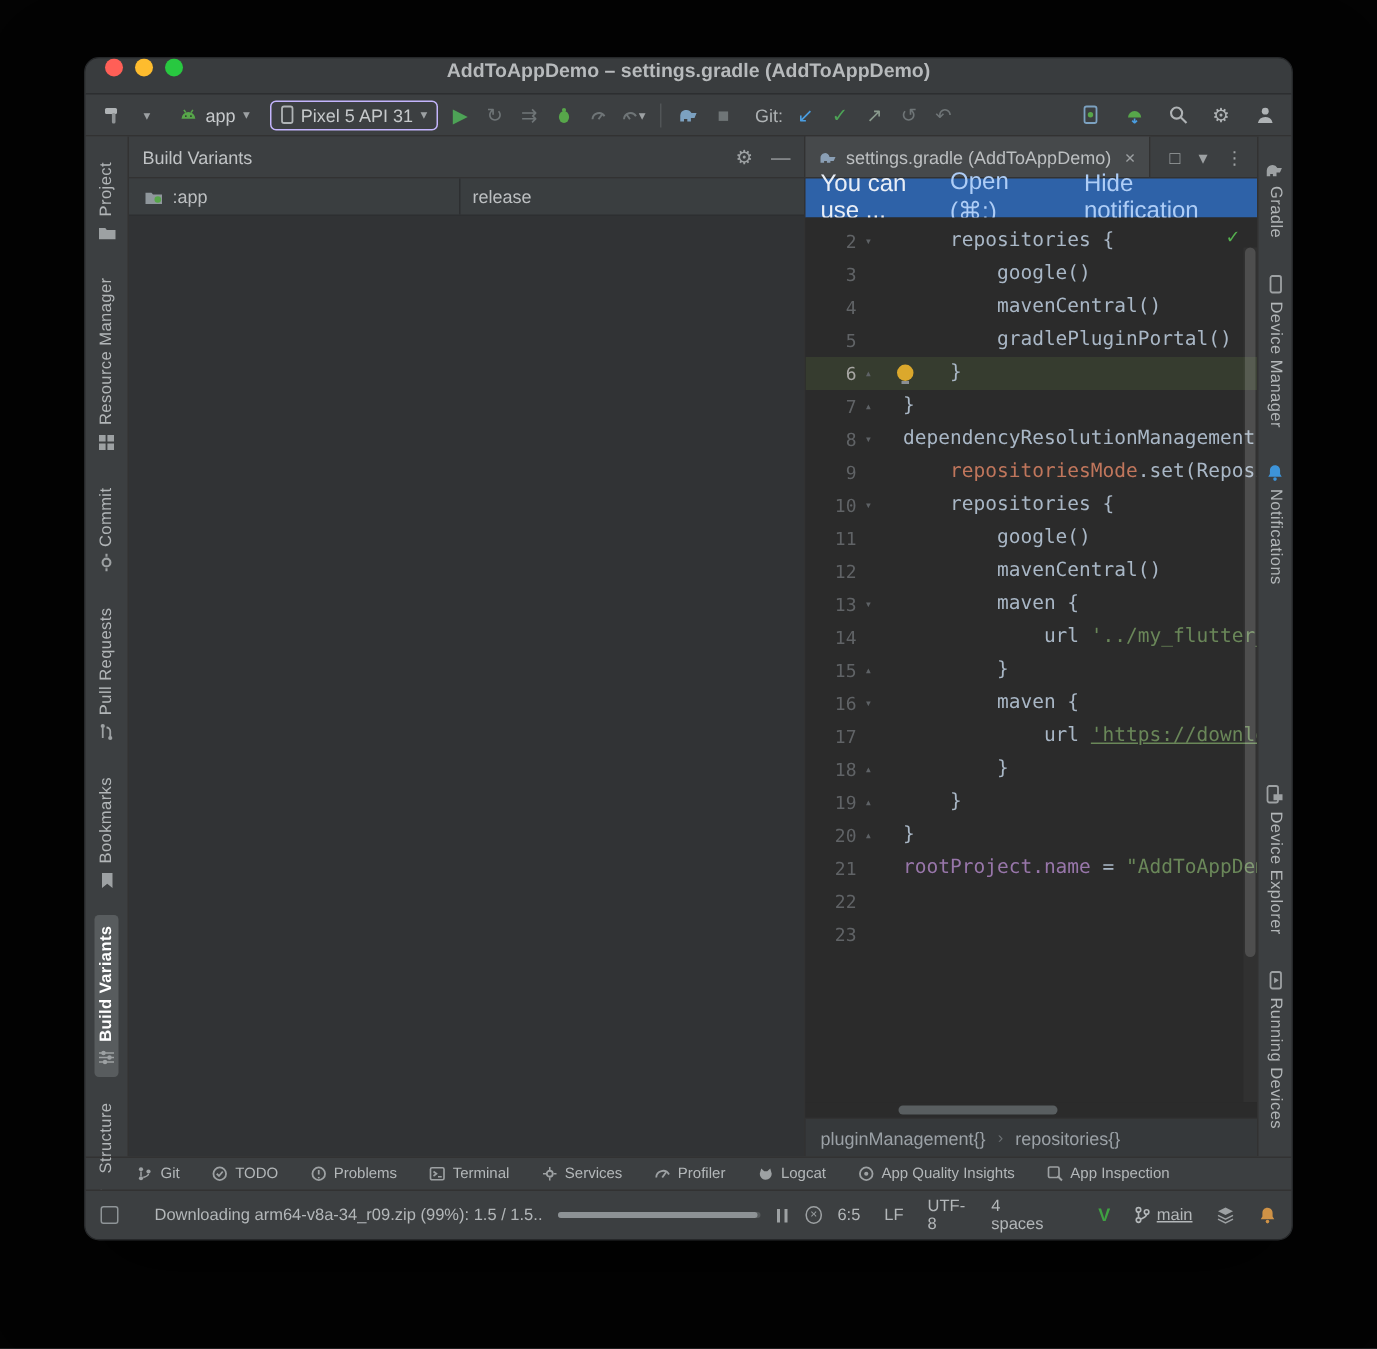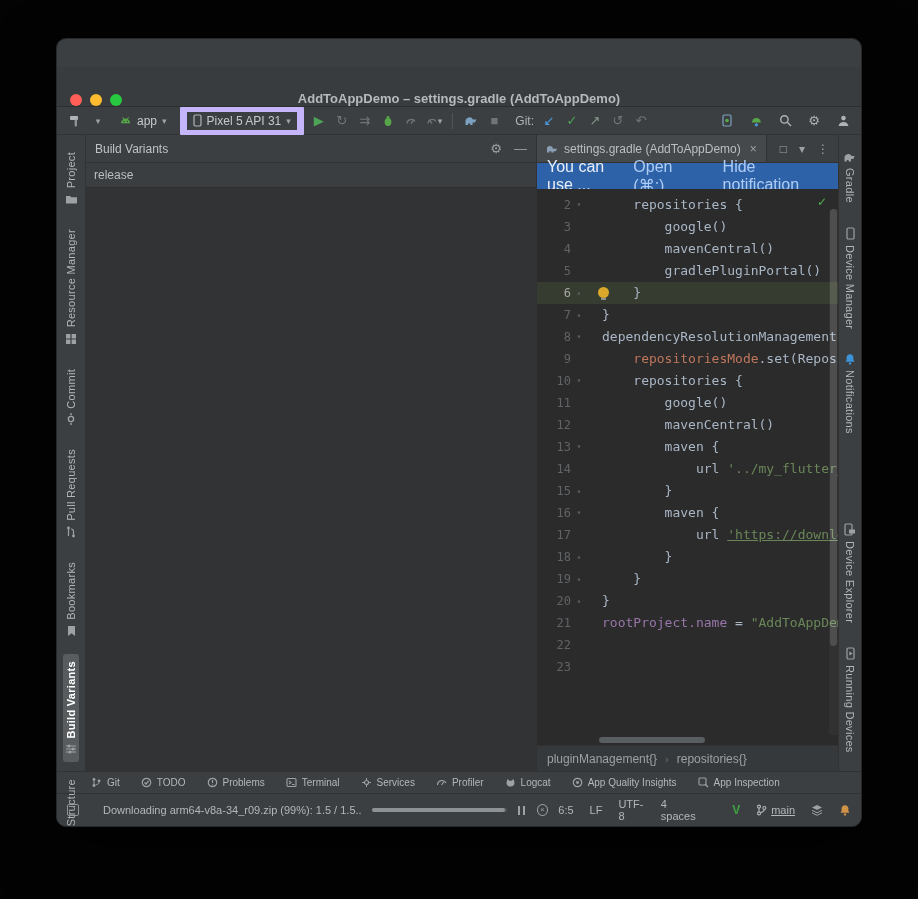--- a/index.html
+++ b/index.html
@@ -1,32 +1,32 @@
 <!DOCTYPE html>
 <html><head>
 <meta charset="utf-8">
 <style>
   *{margin:0;padding:0;box-sizing:border-box;}
   html,body{width:918px;height:899px;}
   body{background:#030303;font-family:"Liberation Sans","DejaVu Sans",sans-serif;position:relative;overflow:hidden;}
   .window{position:absolute;left:56px;top:38px;width:806px;height:789px;background:#3c3f41;border-radius:10px;
           overflow:hidden;box-shadow:0 22px 60px rgba(0,0,0,.65);border:1px solid #26282a;display:flex;flex-direction:column;}
   
-  .titlebar{height:40px;flex:none;background:#393c3e;border-bottom:1px solid #2c2e30;display:flex;align-items:flex-end;position:relative;margin-top:28px;}
+  .titlebar{height:24px;flex:none;background:#393c3e;border-bottom:1px solid #2c2e30;display:flex;align-items:flex-start;position:relative;}
   .lights{display:flex;gap:8px;margin-left:13px;z-index:2;}
   .light{width:12px;height:12px;border-radius:50%;}
   .light.red{background:#ff5f57;}.light.yellow{background:#febc2e;}.light.green{background:#28c840;}
   .win-title{position:absolute;left:0;right:0;text-align:center;font-size:13px;font-weight:600;color:#b7babc;}
   
   .toolbar{height:28px;flex:none;background:#3c3f41;border-bottom:1px solid #323232;display:flex;align-items:center;
            padding:0 10px;gap:7px;font-size:12px;color:#afb3b5;}
   .tbtn{display:inline-flex;align-items:center;justify-content:center;min-width:16px;height:20px;font-size:13px;line-height:20px;color:#afb3b5;}
   .tbtn.green{color:#4da356;}.tbtn.blue{color:#4a9de0;}.tbtn.dim{color:#6f7577;}.tbtn.dim2{color:#8a9a8d;}
   .combo{display:flex;align-items:center;gap:5px;padding:2px 6px;border-radius:4px;color:#c6c9cb;}
-  .combo.bordered{border:7px solid #c4b5fd;}
+  .combo.bordered{border:1px solid #c4b5fd;}
   .chev{font-size:9px;color:#9da1a3;}
   .sep{width:1px;height:16px;background:#515557;margin:0 3px;}
   .git-label{color:#afb3b5;margin-left:6px;}
   .tb-right{margin-left:auto;display:flex;align-items:center;gap:13px;}
   .sicon{display:inline-flex;align-items:center;justify-content:center;}
   .sicon svg{display:block;}
   
   .main{flex:1;display:flex;min-height:0;}
   .stripe{flex:none;background:#3c3f41;display:flex;flex-direction:column;justify-content:space-between;align-items:center;padding:5px 0 6px;}
   .stripe.left{width:29px;border-right:1px solid #323232;}
@@ -282,20 +282,29 @@
 
       <div class="bv-panel">
         <div class="panel-header">
           <span>Build Variants</span>
           <span class="spacer"></span>
           <span class="hicon">⚙</span>
           <span class="hicon">—</span>
         </div>
         <div>
             <div class="bv-row">
+              <div class="bv-col1">
+                <span class="sicon">
+                  <svg width="13" height="11">
+                    <path d="M1 2.5h4l1 1.2h6V10H1z" fill="#8f979c"></path>
+                    <circle cx="9.2" cy="7" r="2.2" fill="#57a64a"></circle>
+                  </svg>
+                </span>
+                <span>:app</span>
+              </div>
               <div class="bv-col2">release</div>
             </div>
           </div>
         <div class="bv-empty"></div>
       </div>
 
       <div class="editor">
         <div class="tabbar">
           <div class="tab">
             <span class="sicon">

